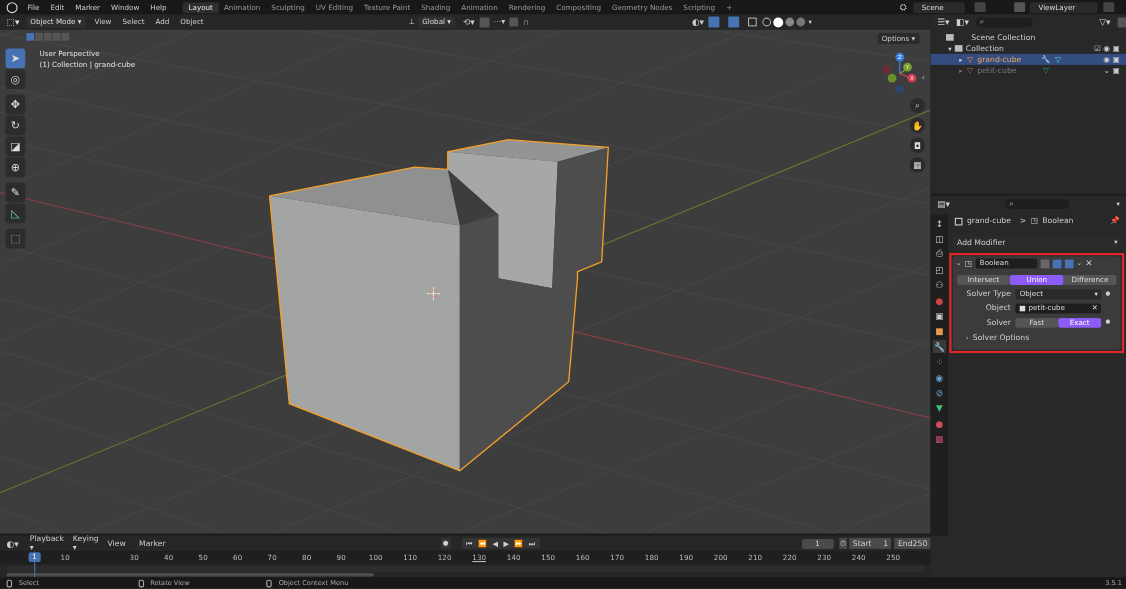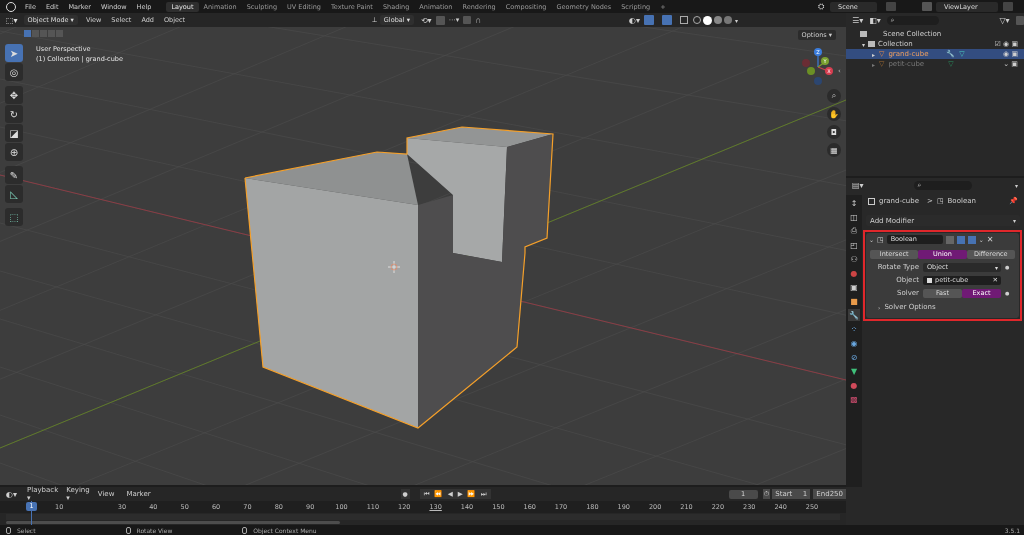--- a/index.html
+++ b/index.html
@@ -20,21 +20,21 @@
 .tool.active{background:#4772b3}
 .vtext{font-size:6.5px;color:#e6e6e6}
 .navbtn{width:14px;height:14px;border-radius:50%;background:#2b2b2b;display:flex;align-items:center;justify-content:center;color:#ddd;font-size:8px}
 #outliner{left:846px;top:13px;width:178px;height:163px;background:#282828}
 #props{left:846px;top:178px;width:178px;height:347px;background:#282828}
 .tabs{left:846px;top:195px;width:16px;height:330px;background:#1f1f1f}
 .tabicon{width:12px;height:12px;margin:2px 2px;display:flex;align-items:center;justify-content:center;font-size:8px}
 .row{display:flex;align-items:center}
 .field{background:#1e1e1e;border-radius:2px;font-size:6.5px;color:#ddd;height:9px;line-height:9px;padding-left:4px}
 .btn{background:#545454;border-radius:2px;font-size:6.5px;color:#ddd;height:9px;line-height:9px;text-align:center}
-.btn.sel{background:#701a75;color:#fff}
+.btn.sel{background:#8b5cf6;color:#fff}
 #timeline{left:0;top:487px;width:846px;height:38px;background:#262626}
 #statusbar{left:0;top:525px;width:1024px;height:10px;background:#181818;font-size:6px;color:#aaa}
 .tick{position:absolute;font-size:6.5px;color:#bbb;transform:translateX(-50%)}
 </style>
 </head>
 <body>
 
 <div id="topbar" class="abs">
   <div class="logo"></div>
   <span class="mi">File</span>
@@ -292,21 +292,21 @@
     <span style="width:8px;height:8px;background:#4772b3"></span>
     <span style="font-size:6px">⌄</span>
     <span style="font-size:8px">✕</span>
   </div>
   <div class="row" style="margin:4px 4px 0 4px;height:10px">
     <div class="btn" style="flex:1;background:#555">Intersect</div>
     <div class="btn sel" style="flex:1">Union</div>
     <div class="btn" style="flex:1;background:#555">Difference</div>
   </div>
   <div class="row" style="margin-top:3px;height:10px">
-    <span style="width:57px;text-align:right;padding-right:4px">Rotate Type</span>
+    <span style="width:57px;text-align:right;padding-right:4px">Solver Type</span>
     <div class="field row" style="width:78px;background:#2a2a2a">
         <span>Object</span>
         <span style="margin-left:auto;margin-right:3px;font-size:6px">▾</span>
       </div>
     <span style="margin-left:4px;font-size:5px">●</span>
   </div>
   <div class="row" style="margin-top:3px;height:10px">
     <span style="width:57px;text-align:right;padding-right:4px">Object</span>
     <div class="field row" style="width:78px;gap:3px">
         <span style="width:5px;height:5px;background:#ddd"></span>

